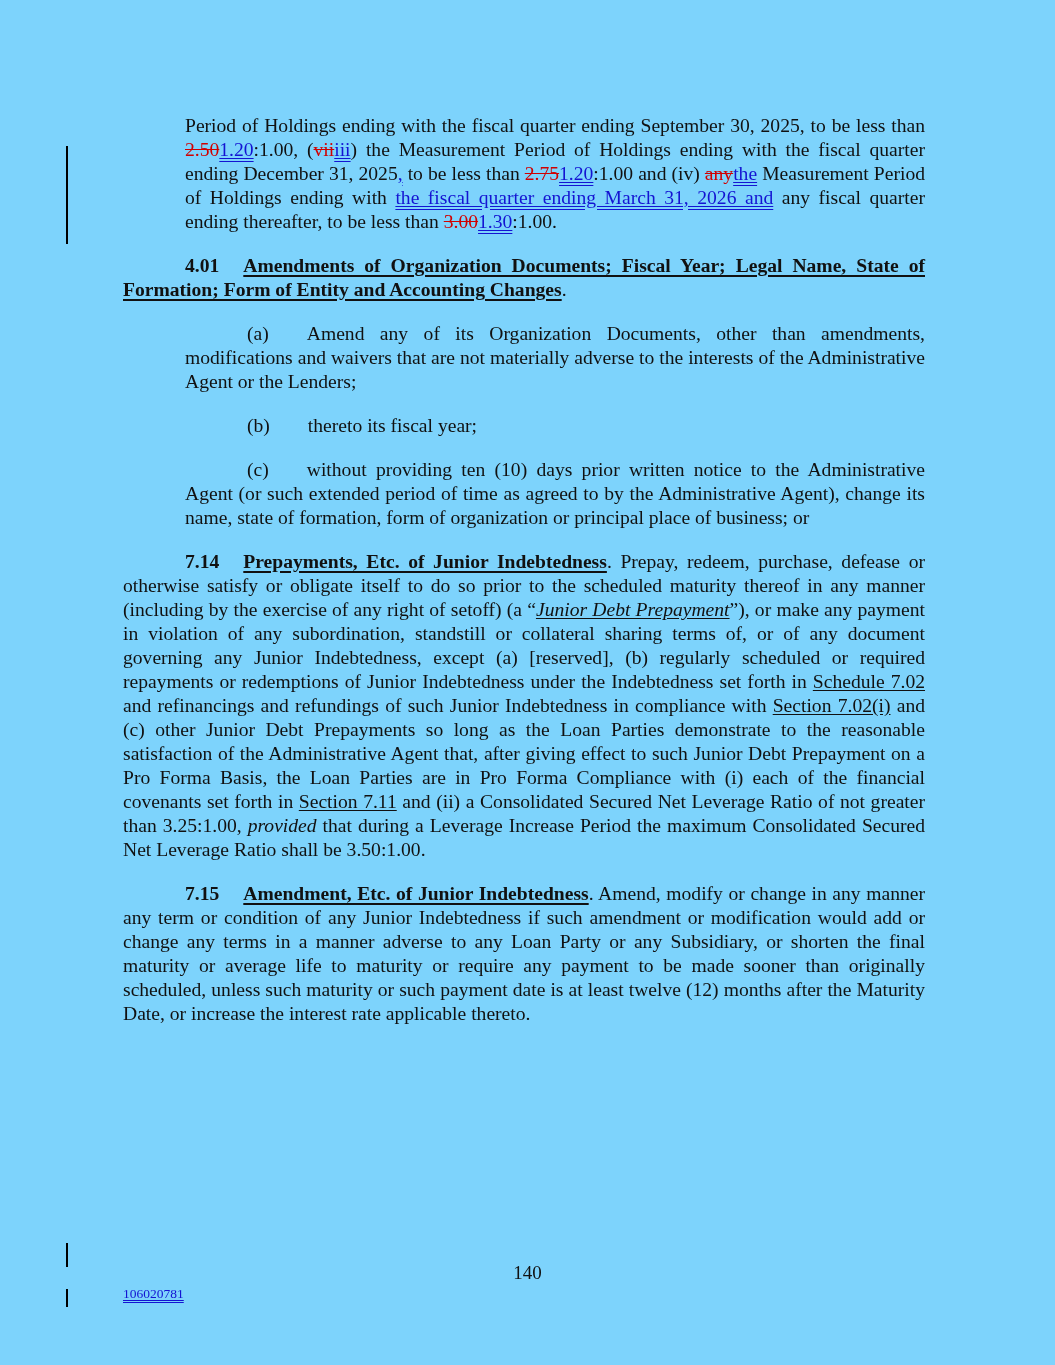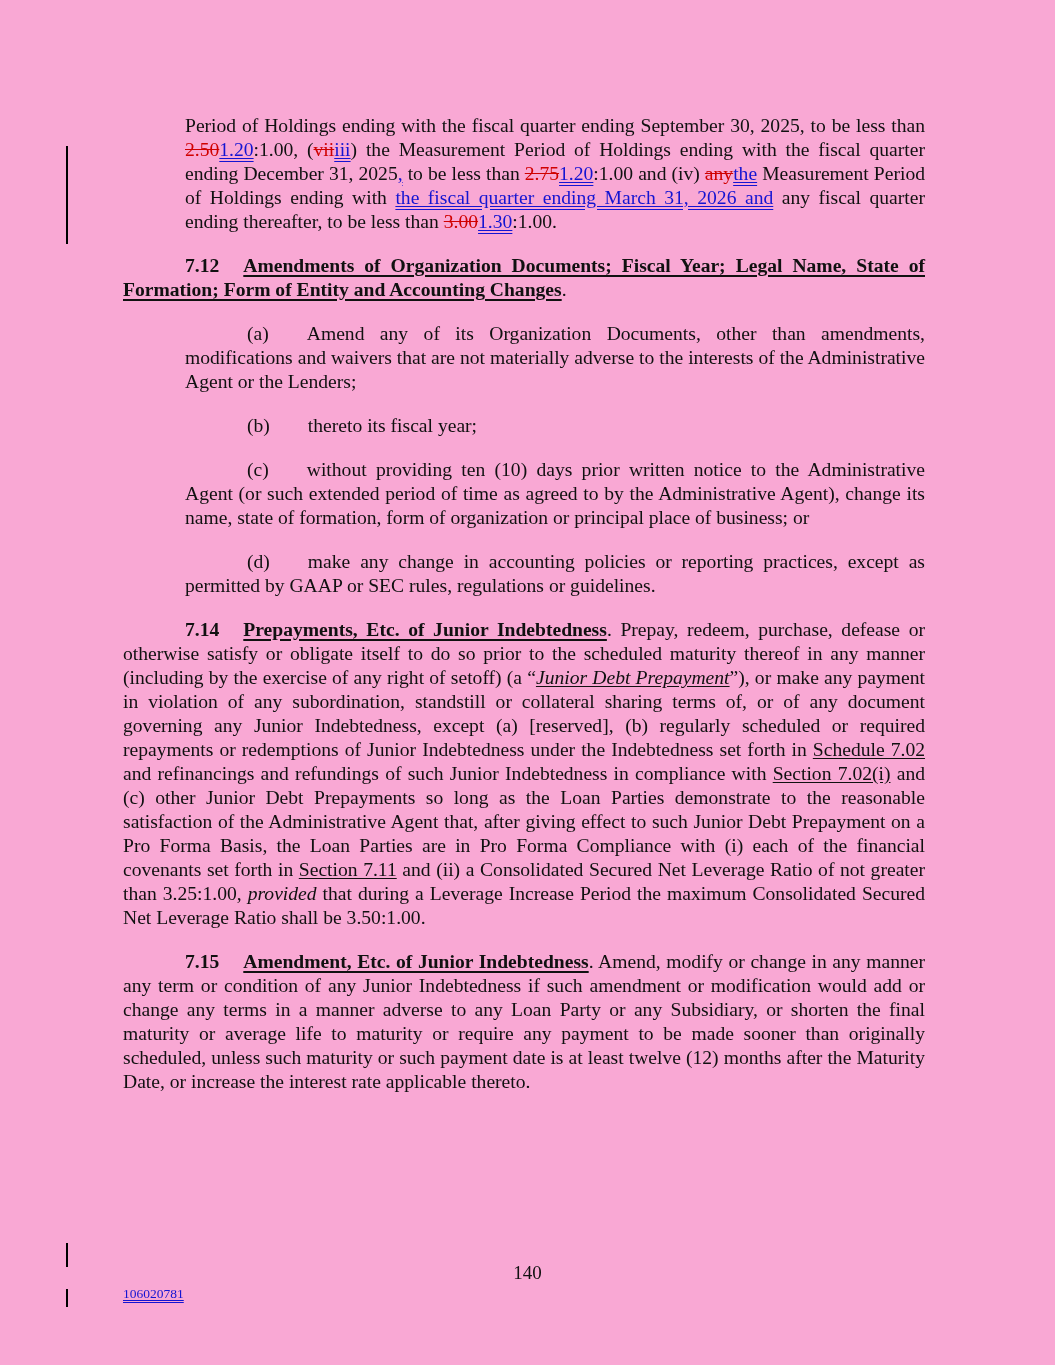--- a/index.html
+++ b/index.html
@@ -6,21 +6,21 @@
   body {
     width: 1055px; height: 1365px;
     background: #ffffff;
     font-family: "Liberation Serif", "DejaVu Serif", serif;
     color: #111111;
     position: relative;
     overflow: hidden;
   }
   .page {
     position: absolute; inset: 0;
-    background: #f9a8d4;
+    background: #7dd3fc;
     text-decoration: underline;
   }
   .content {
     position: absolute;
     left: 123px; right: 130px; top: 114px;
     font-size: 19.6px;
     line-height: 24px;
   }
   p.para {
     margin: 0 0 20px 0;
@@ -86,25 +86,24 @@
 <body>
 
 <div class="page">
 
   <div class="change-bar" style="top:146px; height:98px;"></div>
   <div class="change-bar" style="top:1243px; height:24px;"></div>
   <div class="change-bar" style="top:1289px; height:18px;"></div>
 
   <div class="content">
     <p class="para sub"><span class="run-n">Period of Holdings ending with the fiscal quarter ending September 30, 2025, to be less than </span><span class="run-del">2.50</span><span class="run-ins">1.20</span><span class="run-n">:1.00, (</span><span class="run-del">vii</span><span class="run-ins">iii</span><span class="run-n">) the Measurement Period of Holdings ending with the fiscal quarter ending December 31, 2025</span><span class="run-ins">,</span><span class="run-n"> to be less than </span><span class="run-del">2.75</span><span class="run-ins">1.20</span><span class="run-n">:1.00 and (iv) </span><span class="run-del">any</span><span class="run-ins">the</span><span class="run-n"> Measurement Period of Holdings ending with </span><span class="run-ins">the fiscal quarter ending March 31, 2026 and</span><span class="run-n"> any fiscal quarter ending thereafter, to be less than </span><span class="run-del">3.00</span><span class="run-ins">1.30</span><span class="run-n">:1.00.</span></p>
-    <p class="para section"><span class="run-b">7.12</span><span class="tab"></span><span class="run-bu">Amendments of Organization Documents; Fiscal Year; Legal Name, State of Formation; Form of Entity and Accounting Changes</span><span class="run-n">.</span></p>
+    <p class="para section"><span class="run-b">4.01</span><span class="tab"></span><span class="run-bu">Amendments of Organization Documents; Fiscal Year; Legal Name, State of Formation; Form of Entity and Accounting Changes</span><span class="run-n">.</span></p>
     <p class="para item"><span class="run-n">(a)</span><span class="tab"></span><span class="run-n">Amend any of its Organization Documents, other than amendments, modifications and waivers that are not materially adverse to the interests of the Administrative Agent or the Lenders;</span></p>
     <p class="para item"><span class="run-n">(b)</span><span class="tab"></span><span class="run-n">thereto its fiscal year;</span></p>
     <p class="para item"><span class="run-n">(c)</span><span class="tab"></span><span class="run-n">without providing ten (10) days prior written notice to the Administrative Agent (or such extended period of time as agreed to by the Administrative Agent), change its name, state of formation, form of organization or principal place of business; or</span></p>
-    <p class="para item"><span class="run-n">(d)</span><span class="tab"></span><span class="run-n">make any change in accounting policies or reporting practices, except as permitted by GAAP or SEC rules, regulations or guidelines.</span></p>
     <p class="para section"><span class="run-b">7.14</span><span class="tab"></span><span class="run-bu">Prepayments, Etc. of Junior Indebtedness</span><span class="run-n">. Prepay, redeem, purchase, defease or otherwise satisfy or obligate itself to do so prior to the scheduled maturity thereof in any manner (including by the exercise of any right of setoff) (a “</span><span class="run-iu">Junior Debt Prepayment</span><span class="run-n">”), or make any payment in violation of any subordination, standstill or collateral sharing terms of, or of any document governing any Junior Indebtedness, except (a) [reserved], (b) regularly scheduled or required repayments or redemptions of Junior Indebtedness under the Indebtedness set forth in </span><span class="run-u">Schedule 7.02</span><span class="run-n"> and refinancings and refundings of such Junior Indebtedness in compliance with </span><span class="run-u">Section 7.02(i)</span><span class="run-n"> and (c) other Junior Debt Prepayments so long as the Loan Parties demonstrate to the reasonable satisfaction of the Administrative Agent that, after giving effect to such Junior Debt Prepayment on a Pro Forma Basis, the Loan Parties are in Pro Forma Compliance with (i) each of the financial covenants set forth in </span><span class="run-u">Section 7.11</span><span class="run-n"> and (ii) a Consolidated Secured Net Leverage Ratio of not greater than 3.25:1.00, </span><span class="run-i">provided</span><span class="run-n"> that during a Leverage Increase Period the maximum Consolidated Secured Net Leverage Ratio shall be 3.50:1.00.</span></p>
     <p class="para section"><span class="run-b">7.15</span><span class="tab"></span><span class="run-bu">Amendment, Etc. of Junior Indebtedness</span><span class="run-n">. Amend, modify or change in any manner any term or condition of any Junior Indebtedness if such amendment or modification would add or change any terms in a manner adverse to any Loan Party or any Subsidiary, or shorten the final maturity or average life to maturity or require any payment to be made sooner than originally scheduled, unless such maturity or such payment date is at least twelve (12) months after the Maturity Date, or increase the interest rate applicable thereto.</span></p>
   </div>
 
   <div class="page-number">140</div>
   <div class="doc-id">106020781</div>
 
 </div>
 
 </body></html>

